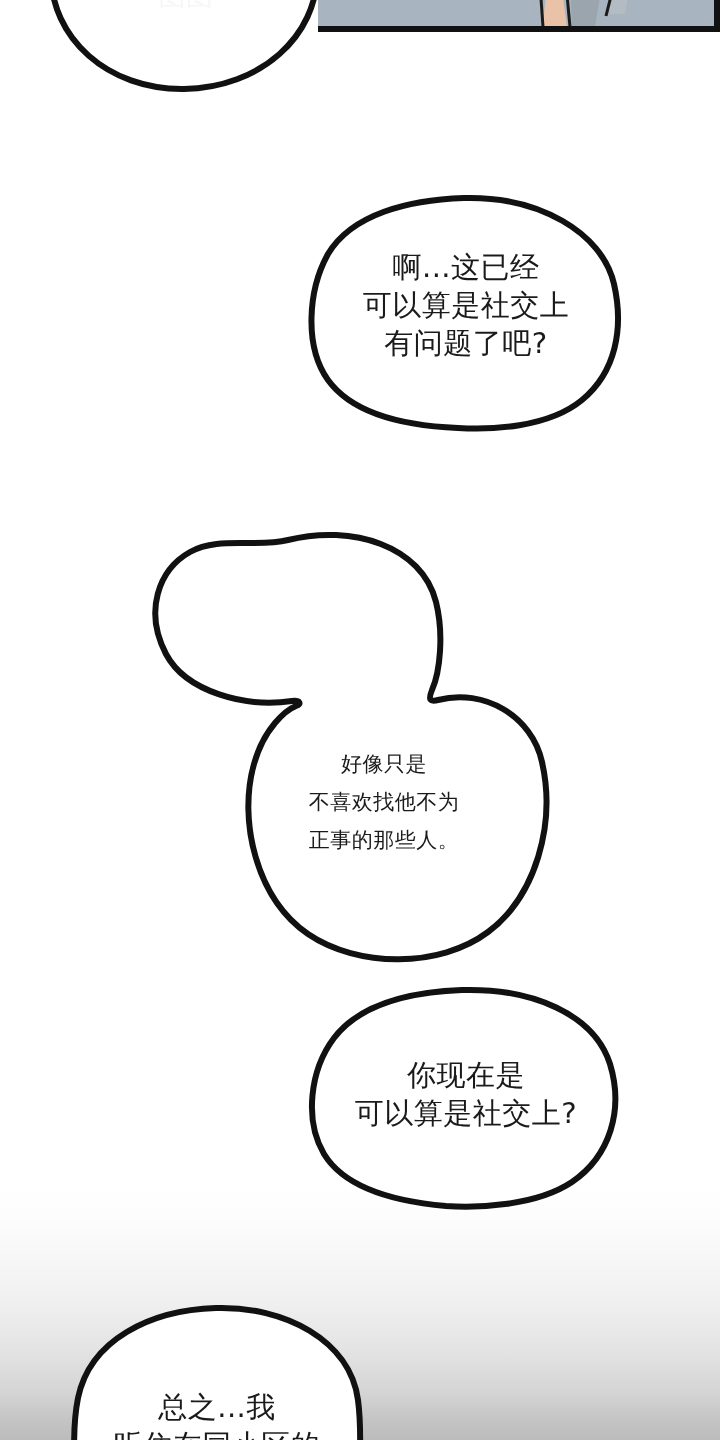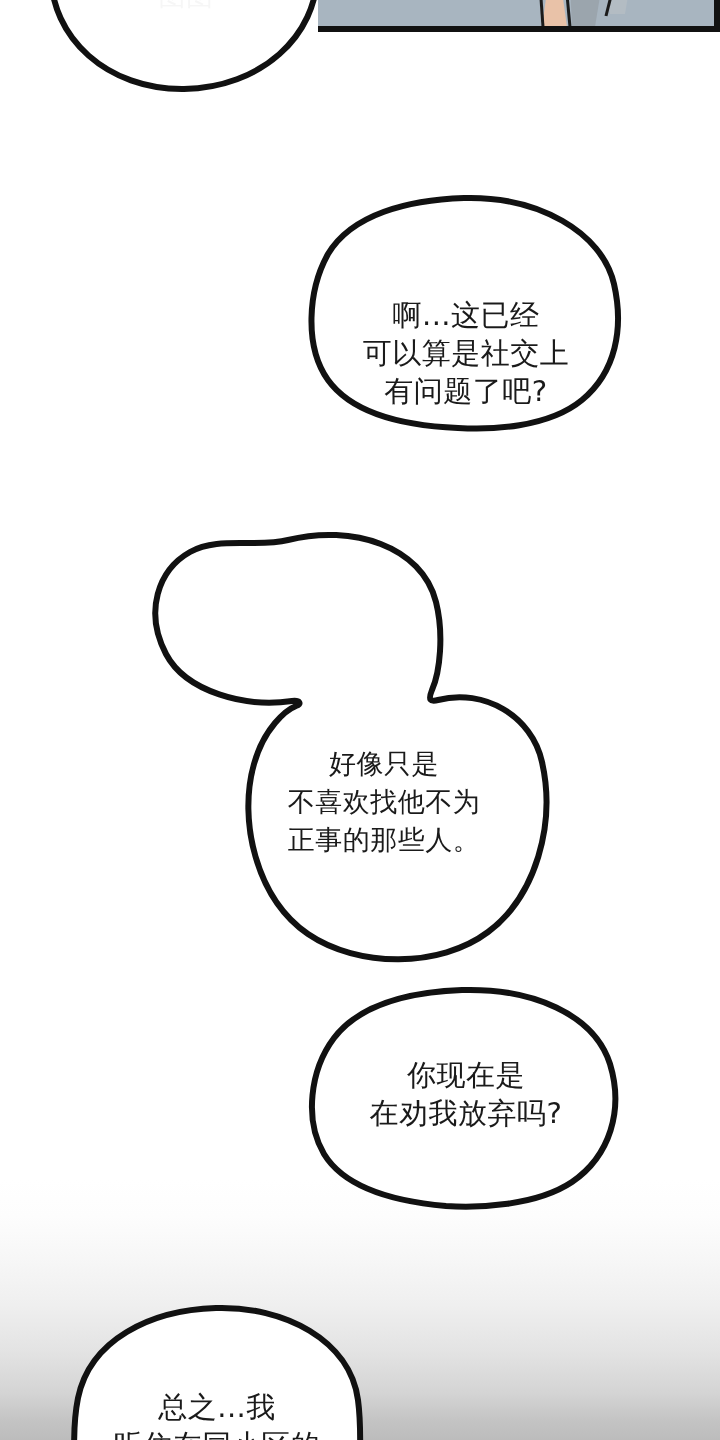--- a/index.html
+++ b/index.html
@@ -77,25 +77,25 @@
     white-space: pre-line;
     letter-spacing: 0.5px;
     opacity: 0.75;
   }
 
   
   #bubble-top        { left: 44px;  top: -150px; }
   #bubble-top-text   { left: 60px;  top: -22px;  width: 252px; font-size: 27px; line-height: 36px; }
 
   #bubble-one        { left: 306px; top: 192px; }
-  #bubble-one-text   { left: 330px; top: 248px; width: 272px; font-size: 29px; line-height: 38px; margin-top: 48px; }
+  #bubble-one-text   { left: 330px; top: 248px; width: 272px; font-size: 29px; line-height: 38px; }
 
   #bubble-two        { left: 140px; top: 524px; }
   #bubble-two-text   { left: 168px; top: 578px; width: 258px; font-size: 29px; line-height: 38px; }
-  #bubble-three-text { left: 248px; top: 745px; width: 272px; font-size: 27px; line-height: 38px; }
+  #bubble-three-text { left: 248px; top: 745px; width: 272px; font-size: 21px; line-height: 38px; }
 
   #bubble-four       { left: 306px; top: 984px; }
   #bubble-four-text  { left: 330px; top: 1056px; width: 272px; font-size: 29px; line-height: 38px; }
 
   #bubble-five       { left: 68px;  top: 1302px; }
   #bubble-five-text  { left: 92px;  top: 1388px; width: 250px; font-size: 29px; line-height: 38px; }
 </style>
 </head>
 <body>
 
@@ -169,21 +169,21 @@
       <path d="M156,6
                C226,4 288,30 304,80
                C318,126 304,172 266,198
                C230,222 172,224 140,222
                C94,218 40,206 18,170
                C-2,136 4,86 28,54
                C54,20 104,8 156,6 Z" fill="#ffffff" stroke="#111111" stroke-width="6" stroke-linejoin="round"></path>
     </svg>
   </div>
   <div class="bubble-text" id="bubble-four-text">你现在是
-在劝我放弃吗?</div>
+可以算是社交上?</div>
 
   <div class="bubble" id="bubble-five">
     <svg width="302" height="200" viewBox="0 0 302 200">
       <path d="M148,6
                C216,4 282,38 290,98
                C294,128 292,168 290,200
                L10,200
                C6,166 4,126 10,96
                C22,38 82,8 148,6 Z" fill="#ffffff" stroke="#111111" stroke-width="6" stroke-linejoin="round"></path>
     </svg>

